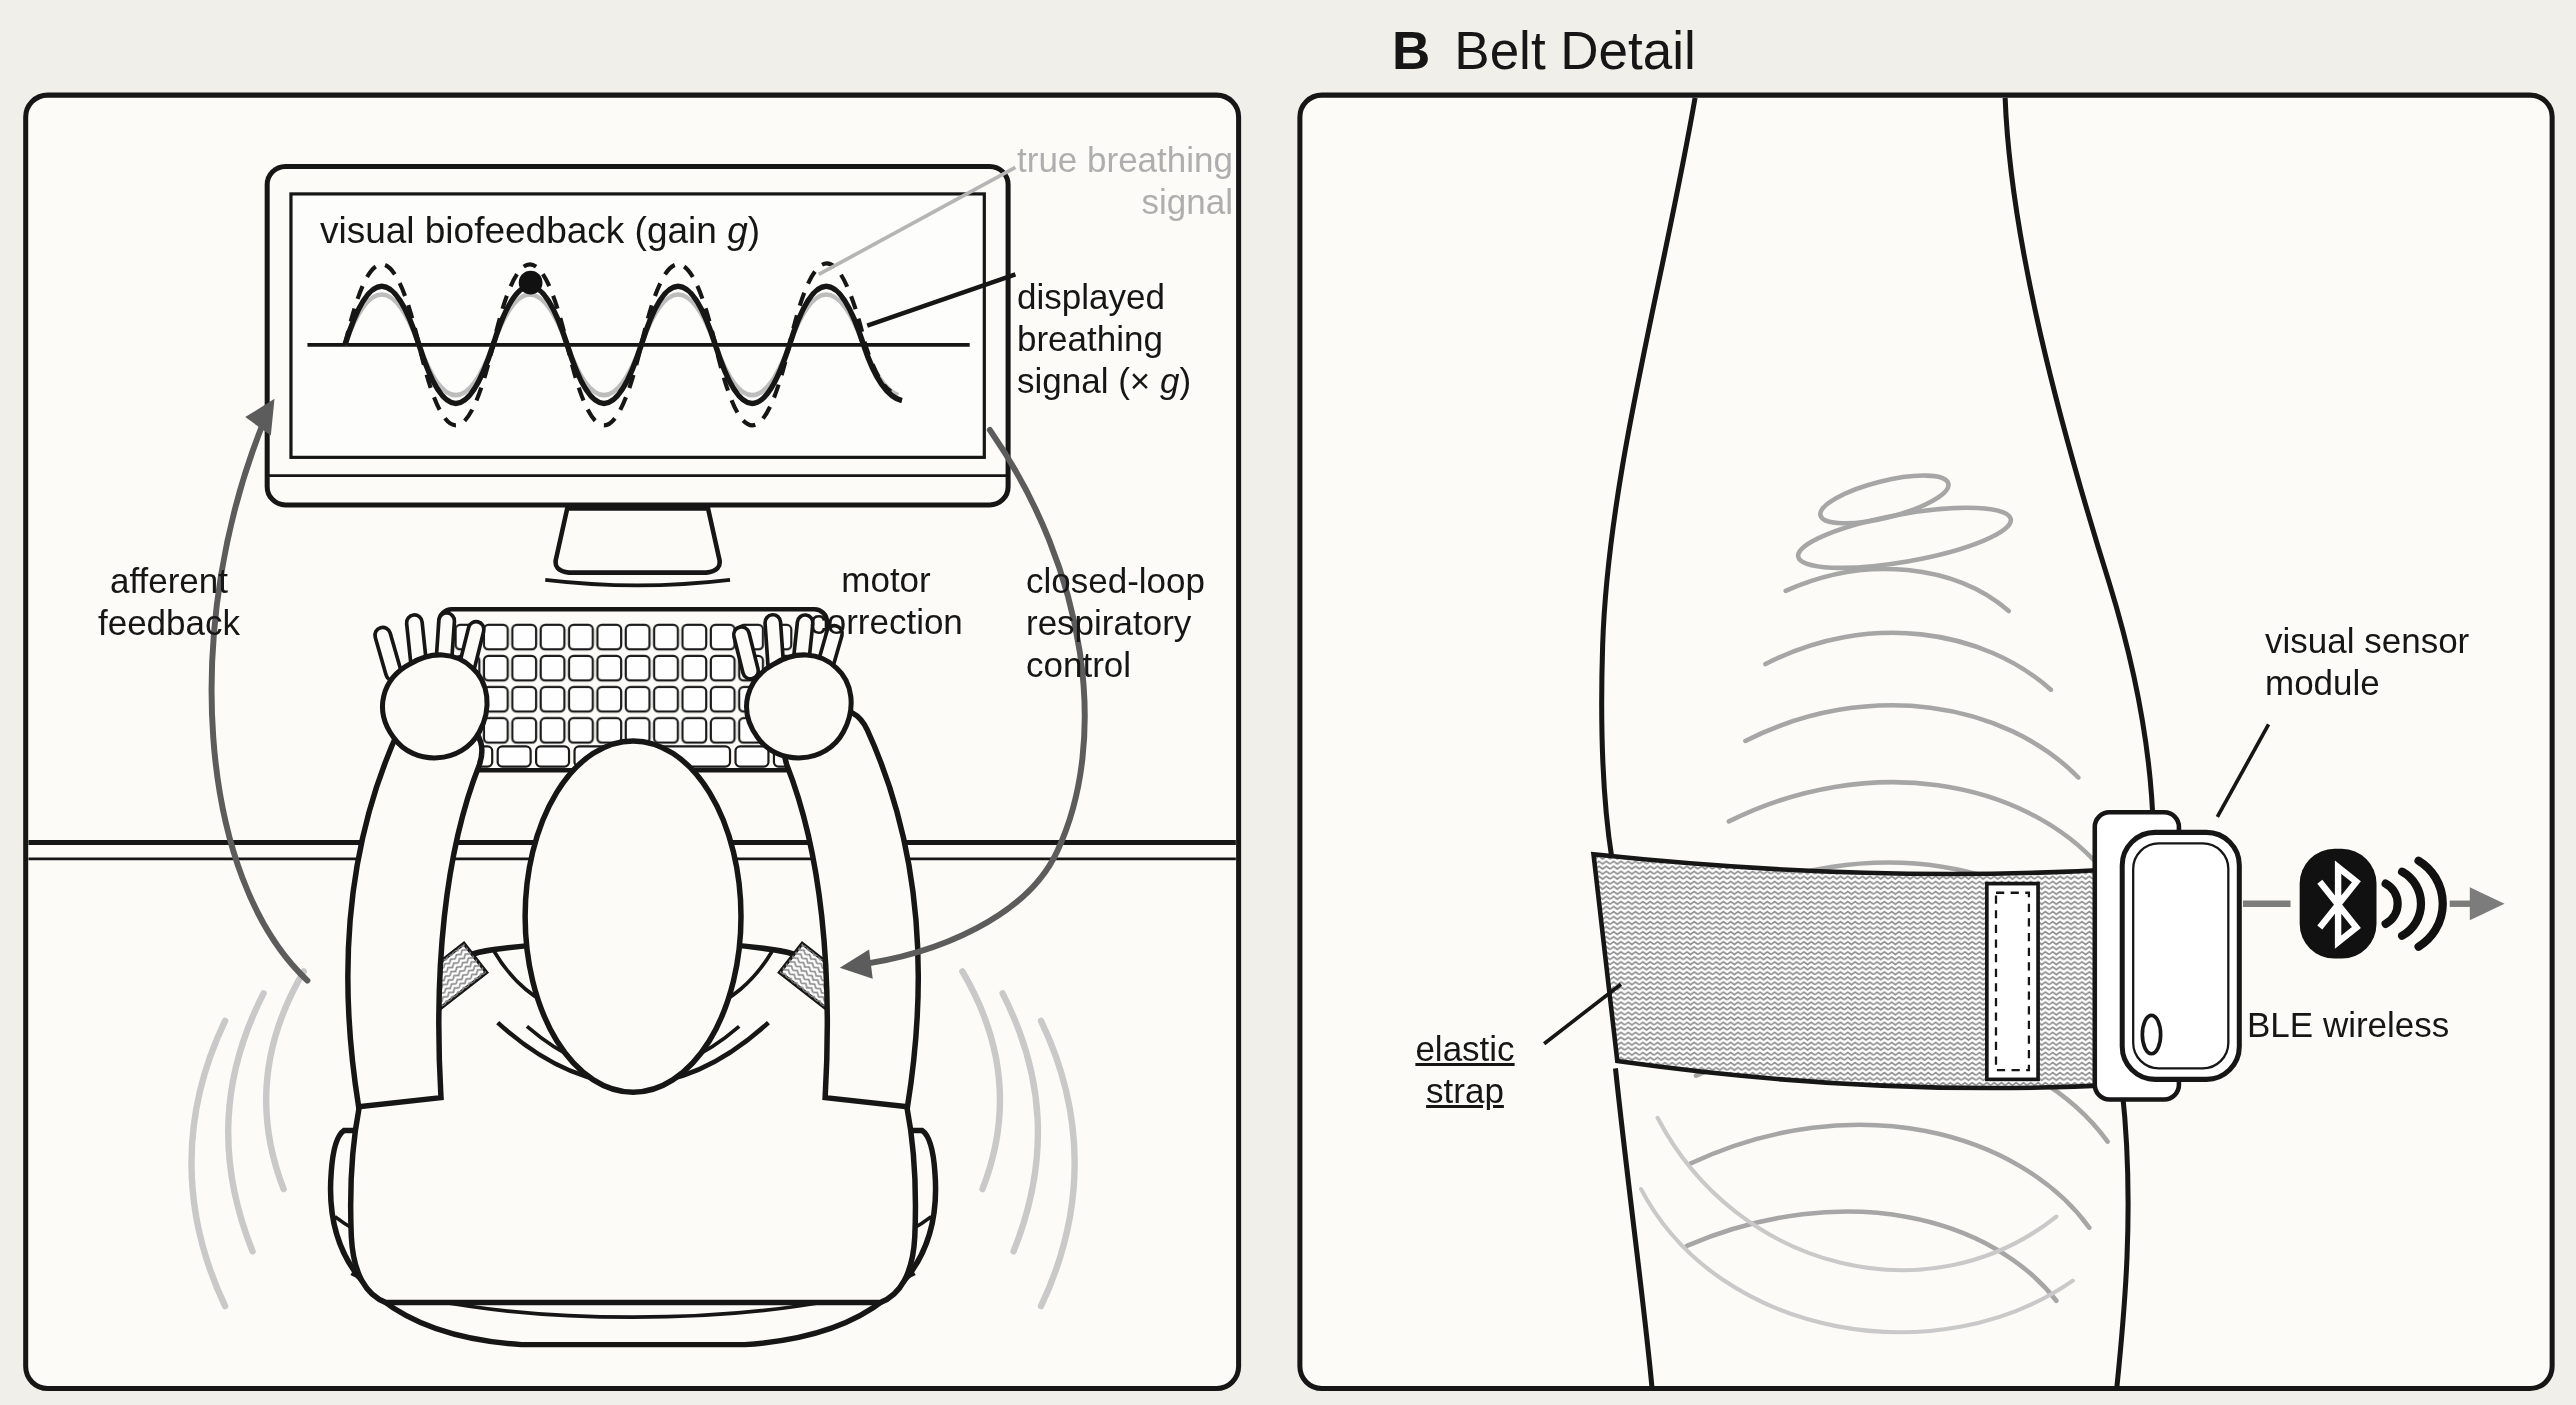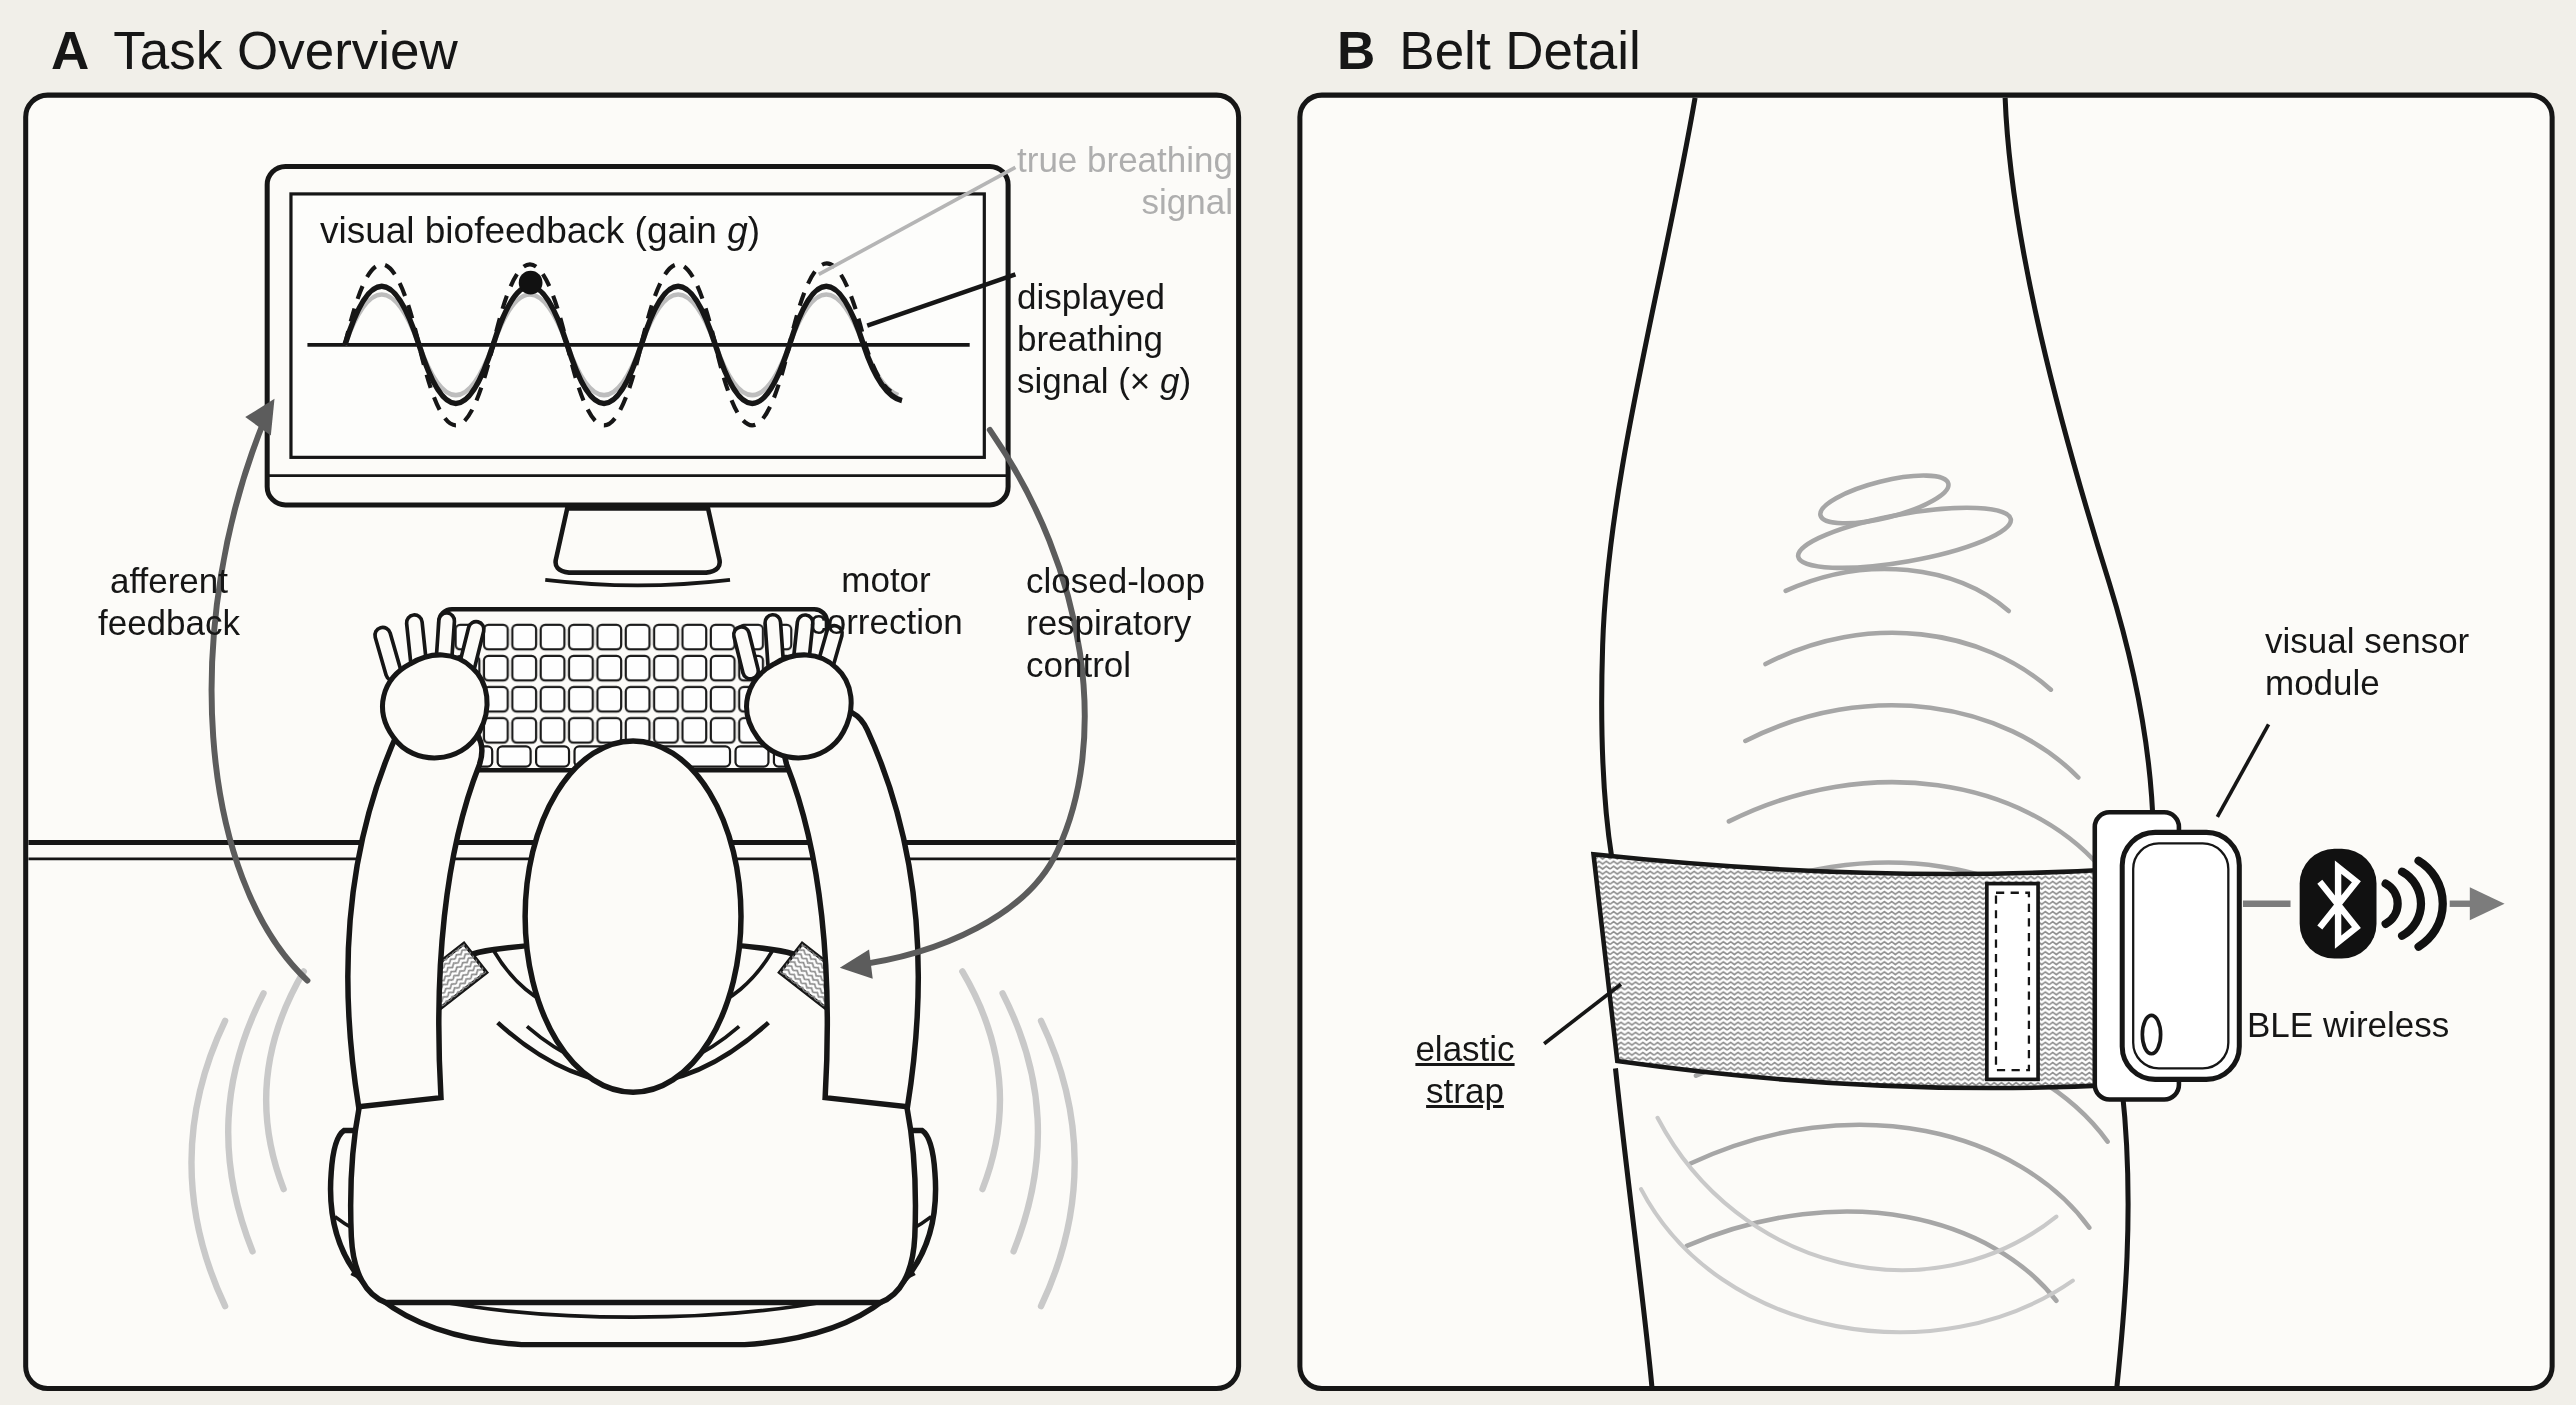--- a/index.html
+++ b/index.html
@@ -193,24 +193,21 @@
     <g>
       <path d="M 2608 966 A 25 25 0 0 1 2608 1010" stroke="#111" stroke-width="9" fill="none" stroke-linecap="round"></path>
       <path d="M 2626 953 A 40 40 0 0 1 2626 1023" stroke="#111" stroke-width="9" fill="none" stroke-linecap="round"></path>
       <path d="M 2644 941 A 55 55 0 0 1 2644 1035" stroke="#111" stroke-width="9" fill="none" stroke-linecap="round"></path>
     </g>
     <line x1="2678" y1="988" x2="2702" y2="988" stroke="#7c7c7c" stroke-width="7"></line>
     <polygon points="2700,970 2738,988 2700,1006" fill="#7c7c7c"></polygon>
   </g>
 </svg>
 
-  <div class="panel-title" style="left:51px;">
-    <span class="pt-letter">A</span><span>Task Overview</span>
-  </div>
-  <div class="panel-title" style="left:1337px;text-align:center;">
+  <div class="panel-title" style="left:1392px;text-align:center;">
     <span class="pt-letter">B</span><span>Belt Detail</span>
   </div>
 
   <div class="screen-title" style="left:540px;top:210px;">
     <span>visual biofeedback (gain </span><span class="it">g</span><span>)</span>
   </div>
 
   <div class="lbl gray" style="left:1017px;top:139px;">true breathing
 signal</div>
 

